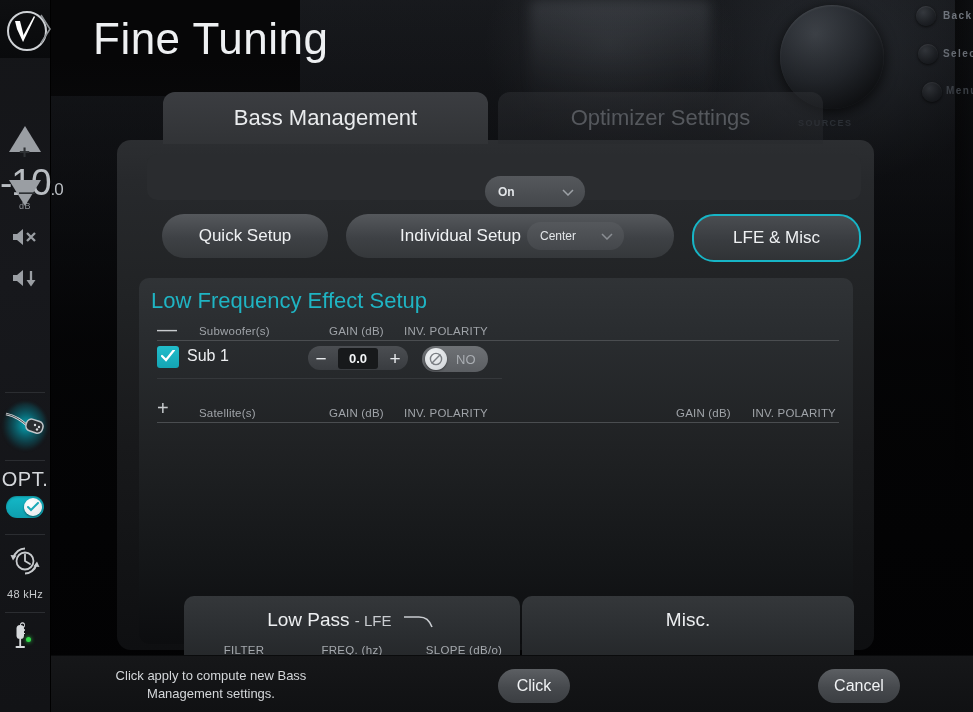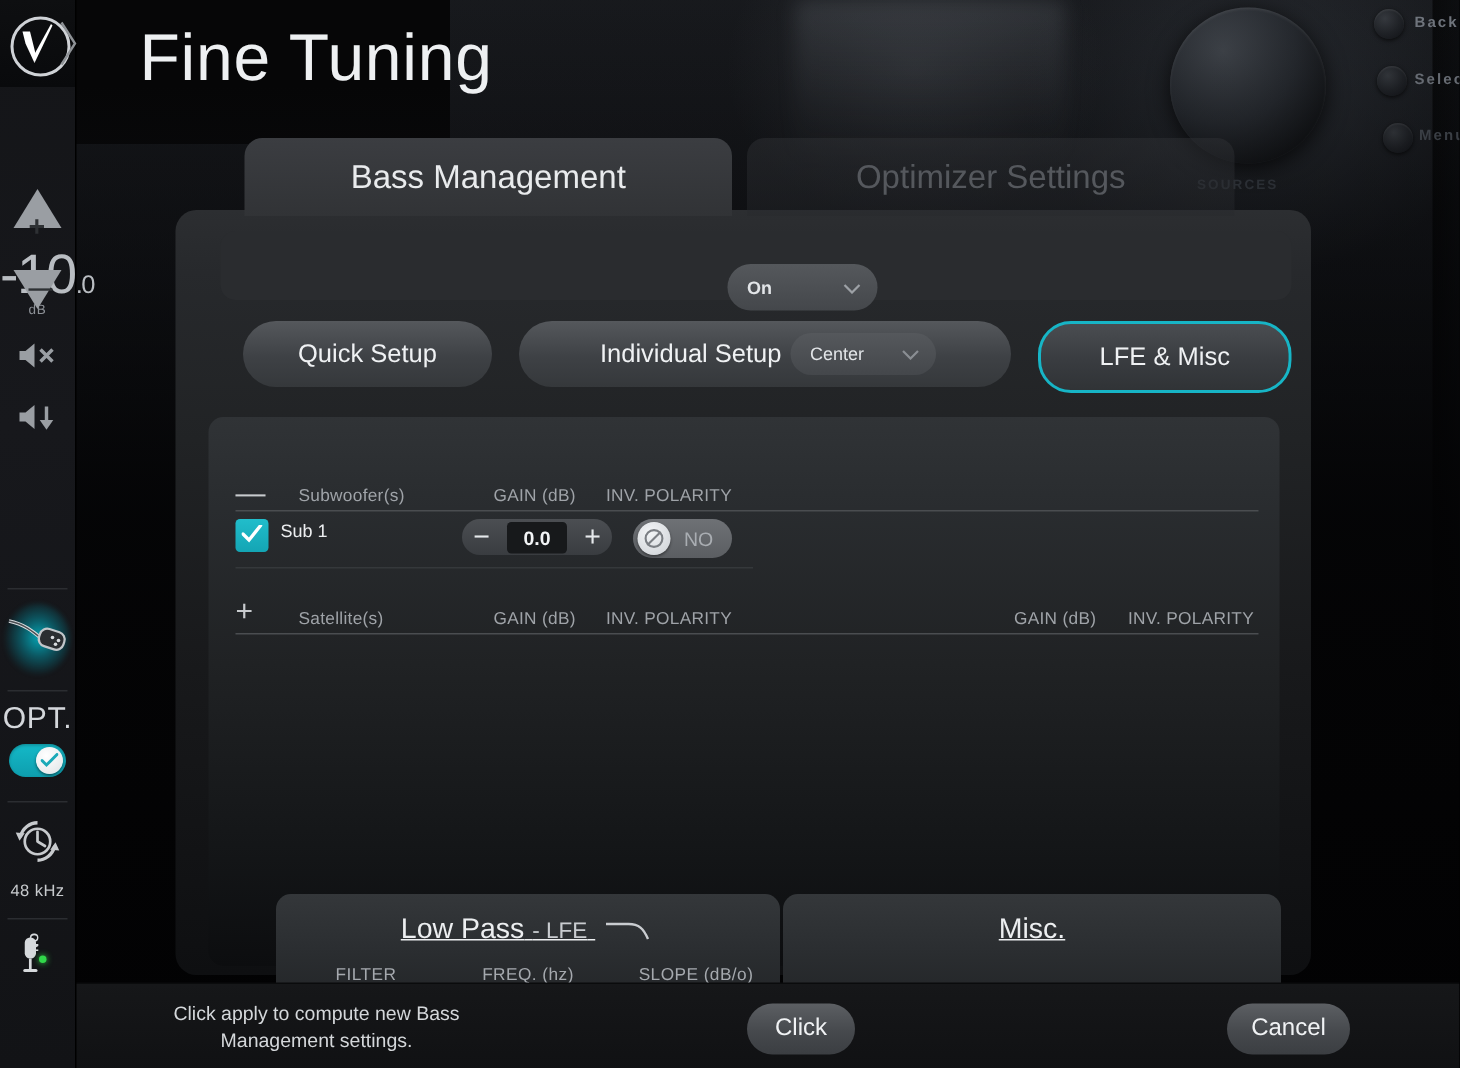--- a/index.html
+++ b/index.html
@@ -235,21 +235,20 @@
   
   .sub-panel{
     position:absolute;top:318px;height:179px;border-radius:10px;
     background:linear-gradient(180deg,#34373a 0%,#2b2e31 20%,#1d1f21 55%,#121314 85%,#0a0b0c 100%);
   }
   #panel-lowpass{left:45px;width:336px;}
   #panel-misc{left:383px;width:332px;}
   .panel-title{
     position:absolute;top:13px;width:100%;text-align:center;font-size:19px;color:#eceef0;
     font-weight:400;
-    text-decoration:underline;
   }
   .lp-sub{font-size:15px;color:#c9ccd0;}
   .field-lbl{
     position:absolute;font-size:11.5px;color:#a5a9ae;letter-spacing:.3px;text-align:center;
   }
 
   .misc-chk-row{position:absolute;left:65px;top:68px;display:flex;align-items:center;}
   .misc-chk-lbl{margin-left:16px;font-size:15px;color:#eceef0;}
 
   
@@ -410,34 +409,35 @@
     <div class="dd ind-dd">
       <span class="dd-val" style="font-weight:normal;">Center</span>
       <svg class="chev" width="12" height="7" viewBox="0 0 12 7">
         <path d="M1 1 L6 6 L11 1" stroke="#8a8e93" stroke-width="1.5" fill="none"></path>
       </svg>
     </div>
   </div>
 
   <div class="lfe-panel">
 
+    <div class="lfe-title">Low Frequency Effect Setup</div>
 
     <div class="expander" style="left:18px;top:41px;">—</div>
     <div class="col-head" style="left:60px;top:47px;">Subwoofer(s)</div>
     <div class="col-head" style="left:190px;top:47px;">GAIN (dB)</div>
     <div class="col-head" style="left:265px;top:47px;">INV. POLARITY</div>
     <div class="hr-line" style="left:18px;top:62px;width:682px;"></div>
 
     <div>
       <div class="chk" style="position:absolute;left:18px;top:68px;">
         <svg width="14" height="12" viewBox="0 0 14 12">
           <path d="M1 6 L5 10 L13 0" stroke="#ffffff" stroke-width="2.2" fill="none" stroke-linecap="round"></path>
         </svg>
       </div>
-      <div style="position:absolute;left:48px;top:69px;font-size:12px;color:#eceef0;">Sub 1</div>
+      <div style="position:absolute;left:48px;top:69px;font-size:16px;color:#eceef0;">Sub 1</div>
 
       <div class="stepper" style="left:169px;top:68px;width:100px;height:24px;">
         <span class="step-btn">−</span>
         <span class="step-val" style="width:40px;">0.0</span>
         <span class="step-btn">+</span>
       </div>
 
       <div class="pol-toggle" style="left:283px;top:68px;width:66px;height:26px;">
         <div class="pol-knob">
           <svg style="position:absolute;left:4px;top:4px;" width="14" height="14" viewBox="0 0 14 14">

